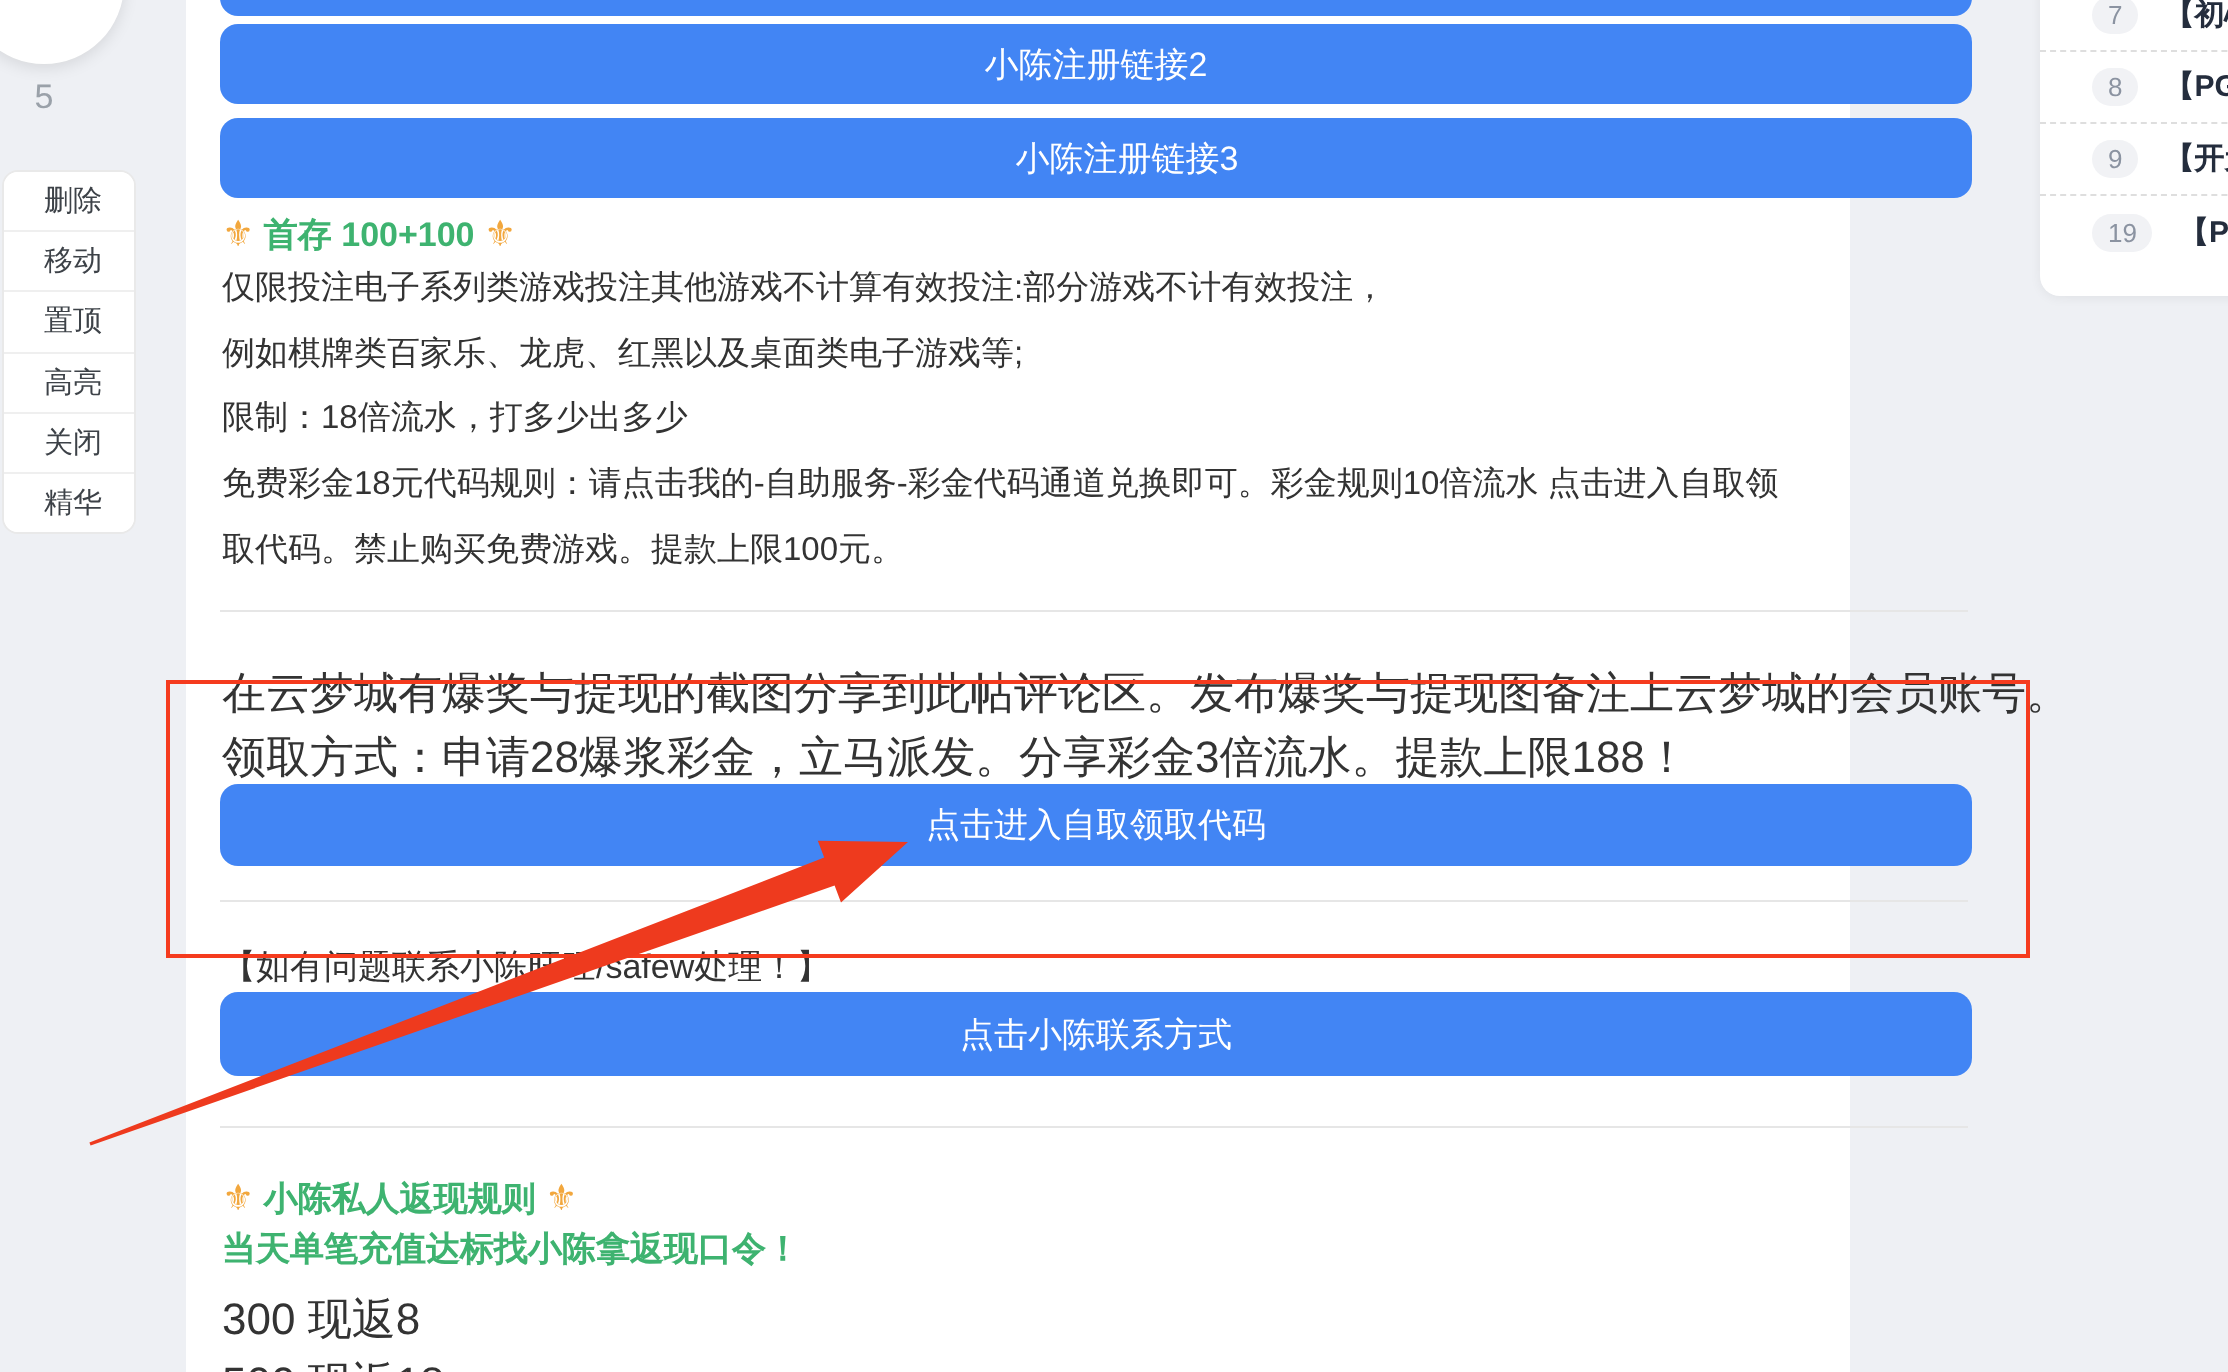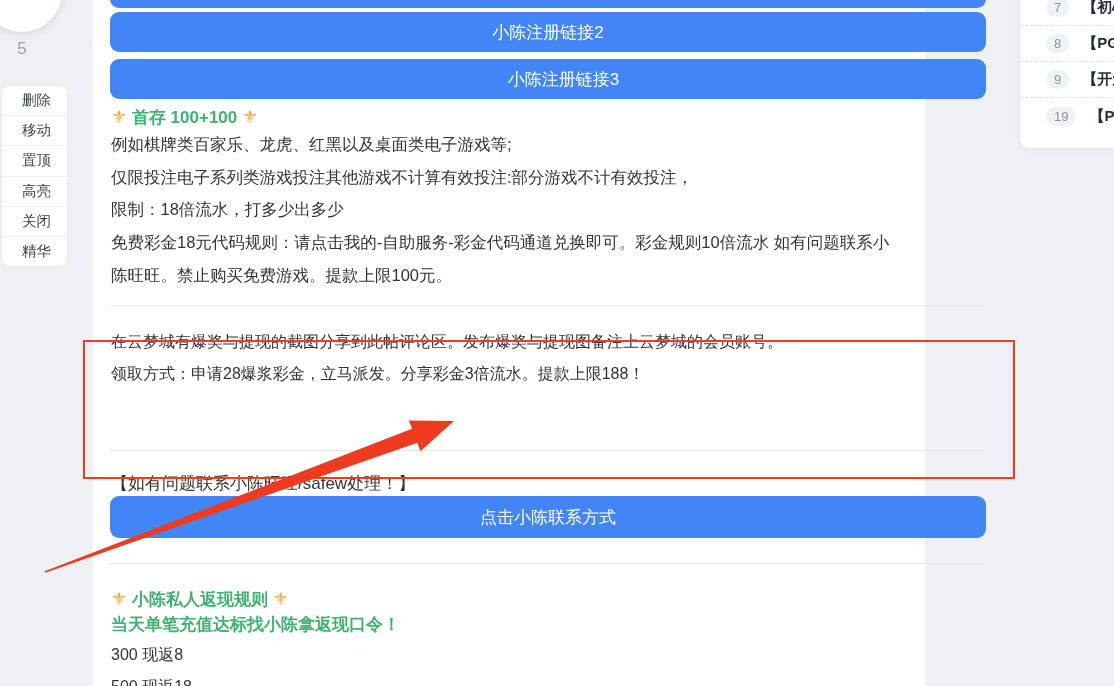--- a/index.html
+++ b/index.html
@@ -22,21 +22,21 @@
   .content { position:absolute; left:93px; top:0; width:832px; height:686px; background:#fff; }
   .btn { position:absolute; left:17px; width:876px; height:40px; background:#4285f4;
     border-radius:9px; color:#fff; font-size:17px; display:flex; align-items:center;
     justify-content:center; cursor:pointer; }
   .btn-partial { top:-32px; }
   .btn-reg2 { top:12px; }
   .btn-reg3 { top:59px;padding-left:31px; }
   .btn-claim { top:392px; height:41px; }
   .btn-contact { top:496px; height:42px; }
 
-  .line { position:absolute; left:18px; color:#333; font-size:16px; white-space:nowrap; }
+  .line { position:absolute; left:18px; color:#333; font-size:22px; white-space:nowrap; }
   .green-h { color:#3eb370; font-weight:bold; font-size:17px; white-space:nowrap; }
   .fleur { color:#f2a73d; font-size:18px; font-weight:normal; }
   .h-deposit { position:absolute; left:18px; top:106px; }
   .rules { position:absolute; left:18px; top:226px; right:20px; color:#333;
     font-size:16.5px; line-height:32.5px; }
   .rules .r-wrap { white-space:normal; }
   .rules-top { position:absolute; left:18px; top:128px; right:20px; color:#333;
     font-size:16.5px; line-height:32.5px; }
   .divider { position:absolute; left:17px; width:874px; height:0; border-top:1px solid #e6e6e6; }
   .d1 { top:305px; } .d2 { top:450px; } .d3 { top:563px; }
@@ -89,33 +89,34 @@
     <div class="btn btn-reg3">小陈注册链接3</div>
 
     <div class="h-deposit green-h">
       <span class="fleur">⚜</span>
       <span>首存</span>
       <span>100+100</span>
       <span class="fleur">⚜</span>
     </div>
 
     <div class="rules-top">
+      <div class="r-line">仅限投注电子系列类游戏投注其他游戏不计算有效投注:部分游戏不计有效投注，</div>
       <div class="r-line">例如棋牌类百家乐、龙虎、红黑以及桌面类电子游戏等;</div>
-      <div class="r-line">仅限投注电子系列类游戏投注其他游戏不计算有效投注:部分游戏不计有效投注，</div>
       <div class="r-line">限制：18倍流水，打多少出多少</div>
     </div>
     <div class="rules">
-      <div class="r-wrap">免费彩金18元代码规则：请点击我的-自助服务-彩金代码通道兑换即可。彩金规则10倍流水 如有问题联系小陈旺旺。禁止购买免费游戏。提款上限100元。</div>
+      <div class="r-wrap">免费彩金18元代码规则：请点击我的-自助服务-彩金代码通道兑换即可。彩金规则10倍流水 点击进入自取领取代码。禁止购买免费游戏。提款上限100元。</div>
     </div>
 
     <div class="divider d1"></div>
 
     <div class="line share-line">在云梦城有爆奖与提现的截图分享到此帖评论区。发布爆奖与提现图备注上云梦城的会员账号。</div>
     <div class="line claim-line">领取方式：申请28爆浆彩金，立马派发。分享彩金3倍流水。提款上限188！</div>
 
+    <div class="btn btn-claim">点击进入自取领取代码</div>
 
     <div class="divider d2"></div>
 
     <div class="line contact-line">【如有问题联系小陈旺旺/safew处理！】</div>
 
     <div class="btn btn-contact">点击小陈联系方式</div>
 
     <div class="divider d3"></div>
 
     <div class="h-rebate green-h">

